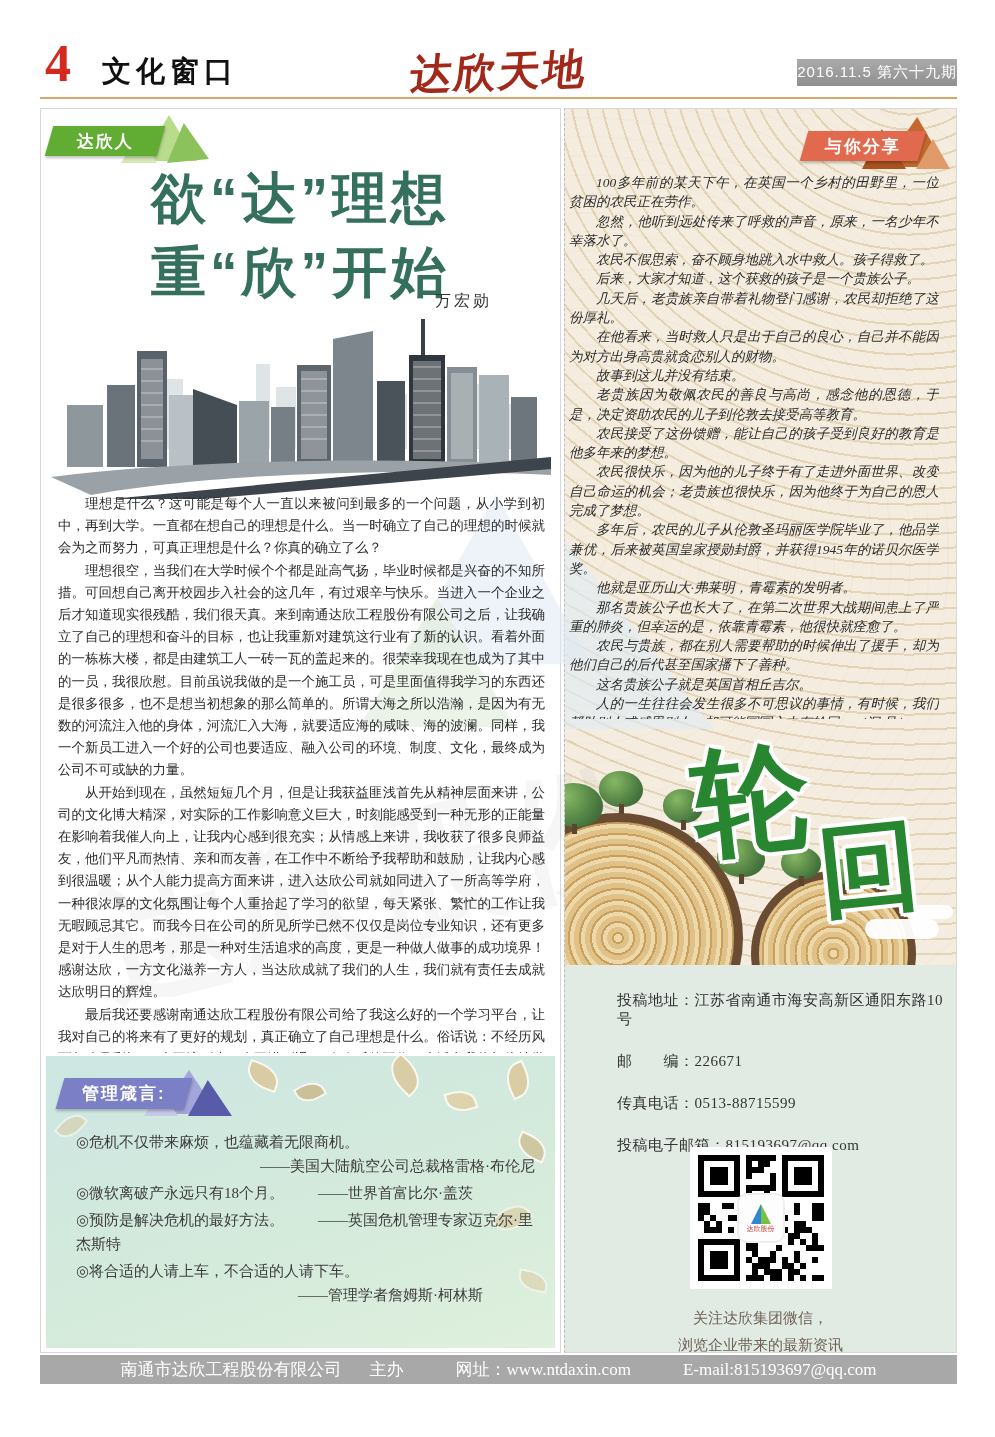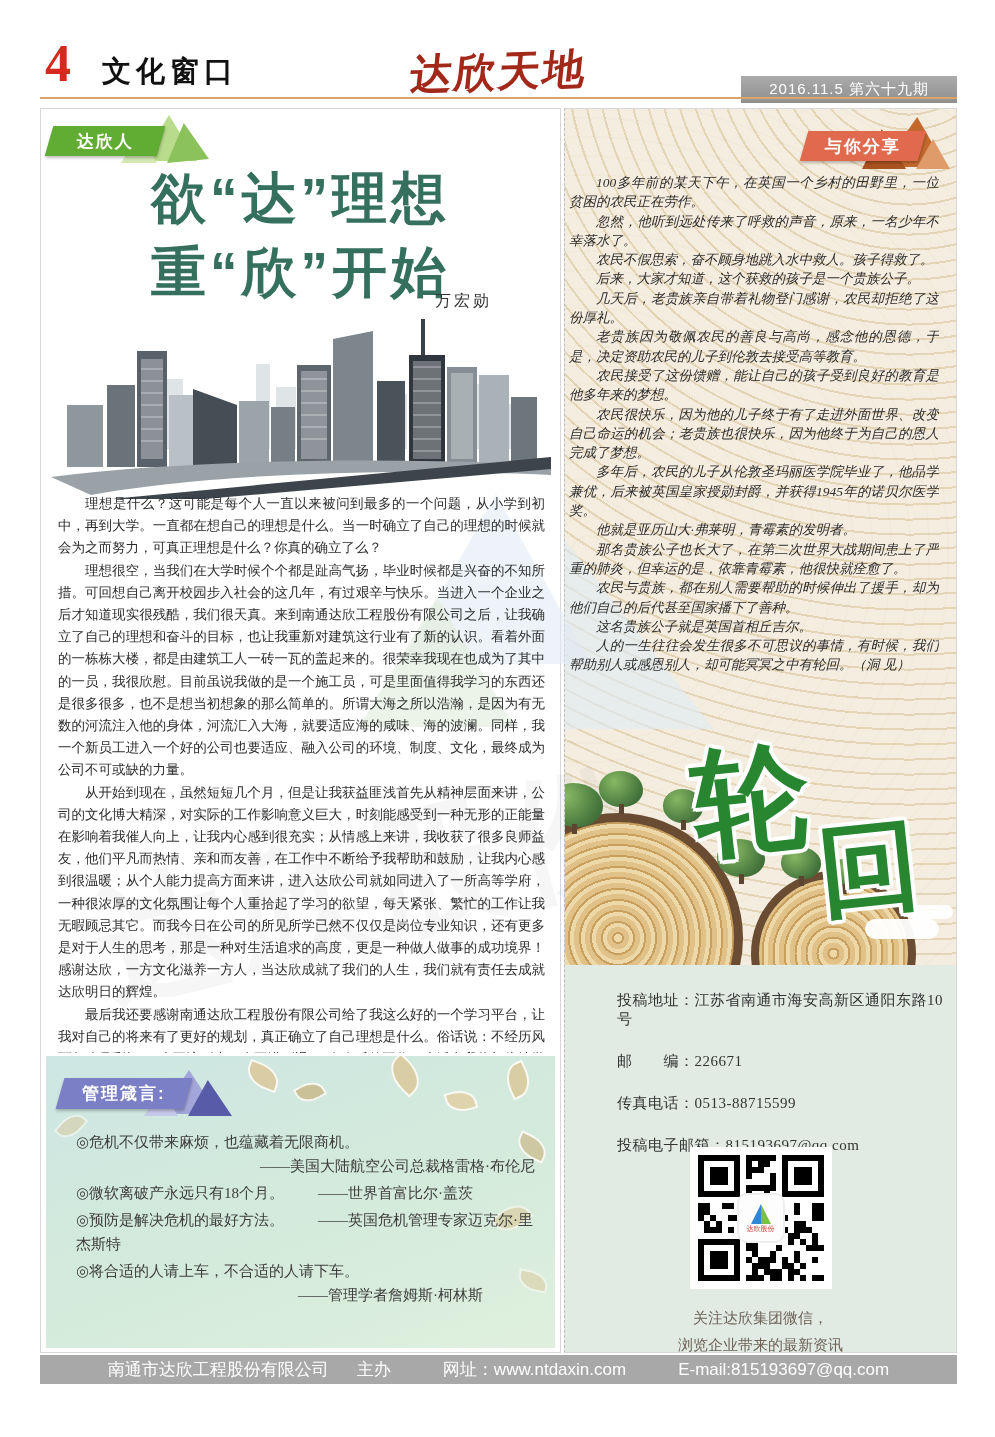--- a/index.html
+++ b/index.html
@@ -6,22 +6,22 @@
   .page{position:relative;width:995px;height:1437px;background:#fff;overflow:hidden;
         font-family:"Liberation Serif","DejaVu Serif",serif;color:#222;}
   .sans{font-family:"Liberation Sans","DejaVu Sans",sans-serif;}
 
   
   .header{position:absolute;left:40px;right:38px;top:44px;height:52px;}
   .pagenum{position:absolute;left:5px;top:-6px;font-size:52px;font-weight:900;color:#d3291e;line-height:52px;}
   .section-title{position:absolute;left:62px;top:8px;font-size:29px;font-weight:bold;color:#111;letter-spacing:5px;}
   .masthead{position:absolute;left:0;right:0;top:0;text-align:center;font-size:42px;font-weight:900;
             color:#a2281a;transform:skewX(-8deg) rotate(-2deg);letter-spacing:2px;}
-  .issue-badge{position:absolute;right:0;top:32px;background:linear-gradient(#ababab,#8f8f8f);color:#fff;
-               font-size:15px;padding:4px 28px;letter-spacing:1px;}
+  .issue-badge{position:absolute;right:0;top:15px;background:linear-gradient(#ababab,#8f8f8f);color:#fff;
+               font-size:15px;padding:4px 0;letter-spacing:1px;}
   .header-rule{position:absolute;left:40px;right:38px;top:97px;height:2px;background:#dba469;}
 
   
   .left-panel{position:absolute;left:40px;top:108px;width:521px;height:1245px;background:#fff;
               border:1px solid #d7d7d7;box-sizing:border-box;}
   .right-panel{position:absolute;left:564px;top:108px;width:393px;height:1245px;box-sizing:border-box;
                border:1px solid #d7d7d7;border-left:1px dashed #bdbdbd;background:#e1ebe4;}
 
   
   .ribbon-wrap{position:absolute;z-index:6;}
@@ -118,21 +118,21 @@
   .f-tl{left:0;top:0;} .f-tr{right:0;top:0;} .f-bl{left:0;bottom:0;}
   .qr-logo{position:absolute;left:50%;top:50%;transform:translate(-50%,-50%);width:44px;height:46px;
            background:#fdfdfd;border-radius:8px;box-shadow:0 0 0 2px #eee;display:flex;flex-direction:column;
            align-items:center;justify-content:center;z-index:2;}
   .qr-logo-text{font-size:7px;color:#c03a2b;line-height:7px;margin-top:1px;white-space:nowrap;}
   .qr-caption{position:absolute;left:0;right:0;top:340px;text-align:center;font-size:15px;color:#6e6257;line-height:27px;}
 
   
   .footer{position:absolute;left:40px;right:38px;top:1355px;height:29px;background:#a8a8a8;
           display:flex;align-items:center;justify-content:center;gap:52px;color:#fff;font-size:17px;
-          font-family:Liberation Sans, sans-serif;}
+          font-family:Liberation Serif, serif;}
   .footer .grp{display:flex;gap:28px;}
 </style>
 </head>
 <body>
 
 <div class="page">
 
   <div class="header">
     <div class="pagenum">4</div>
     <div class="section-title">文化窗口</div>
@@ -265,20 +265,22 @@
       </div>
 
       <div class="wm-tri wm-tri-r"></div>
 
       <div class="story">
           <p>100多年前的某天下午，在英国一个乡村的田野里，一位贫困的农民正在劳作。</p>
           <p>忽然，他听到远处传来了呼救的声音，原来，一名少年不幸落水了。</p>
           <p>农民不假思索，奋不顾身地跳入水中救人。孩子得救了。</p>
           <p>后来，大家才知道，这个获救的孩子是一个贵族公子。</p>
           <p>几天后，老贵族亲自带着礼物登门感谢，农民却拒绝了这份厚礼。</p>
+          <p>在他看来，当时救人只是出于自己的良心，自己并不能因为对方出身高贵就贪恋别人的财物。</p>
+          <p>故事到这儿并没有结束。</p>
           <p>老贵族因为敬佩农民的善良与高尚，感念他的恩德，于是，决定资助农民的儿子到伦敦去接受高等教育。</p>
           <p>农民接受了这份馈赠，能让自己的孩子受到良好的教育是他多年来的梦想。</p>
           <p>农民很快乐，因为他的儿子终于有了走进外面世界、改变自己命运的机会；老贵族也很快乐，因为他终于为自己的恩人完成了梦想。</p>
           <p>多年后，农民的儿子从伦敦圣玛丽医学院毕业了，他品学兼优，后来被英国皇家授勋封爵，并获得1945年的诺贝尔医学奖。</p>
           <p>他就是亚历山大·弗莱明，青霉素的发明者。</p>
           <p>那名贵族公子也长大了，在第二次世界大战期间患上了严重的肺炎，但幸运的是，依靠青霉素，他很快就痊愈了。</p>
           <p>农民与贵族，都在别人需要帮助的时候伸出了援手，却为他们自己的后代甚至国家播下了善种。</p>
           <p>这名贵族公子就是英国首相丘吉尔。</p>
           <p>人的一生往往会发生很多不可思议的事情，有时候，我们帮助别人或感恩别人，却可能冥冥之中有轮回。（洞 见）</p>
         </div>

